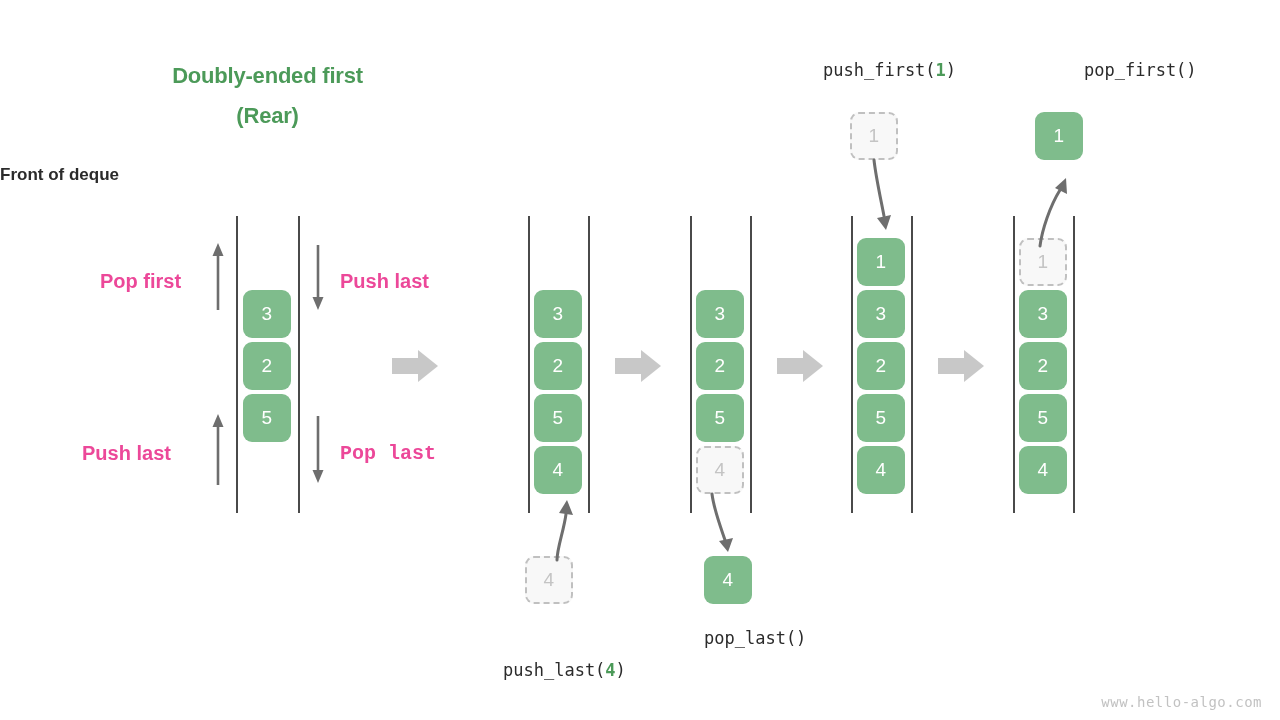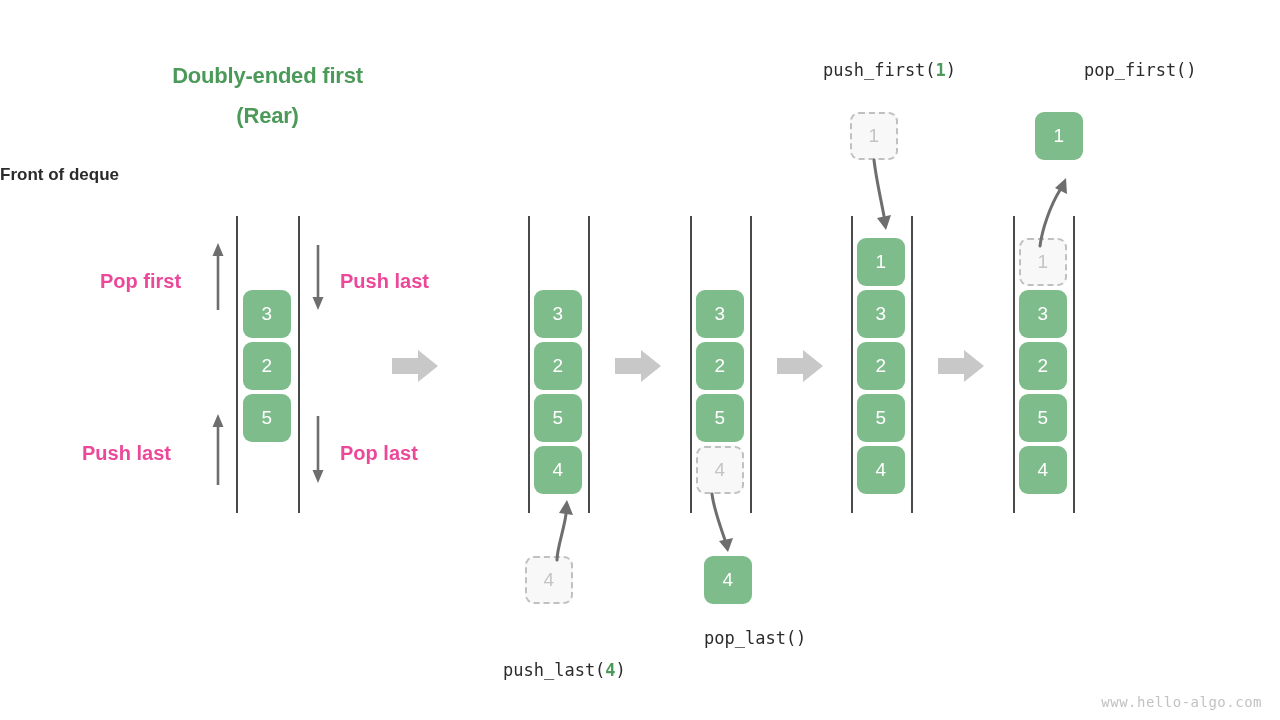--- a/index.html
+++ b/index.html
@@ -47,21 +47,21 @@
 
   .op-label {
     font-size: 20px;
     font-weight: bold;
     color: #ec4899;
     white-space: nowrap;
   }
   .pop-first-label  { left: 100px; top: 270px; }
   .push-first-label { left: 340px; top: 270px; }
   .push-last-label  { left: 82px;  top: 442px; }
-  .pop-last-label   { left: 340px; top: 442px; }
+  .pop-last-label   { left: 340px; top: 442px; font-family: Liberation Mono, monospace; }
 
   
   .code-label {
     font-family: "DejaVu Sans Mono", "Liberation Mono", monospace;
     font-size: 17px;
     color: #2b2b2b;
     white-space: nowrap;
     letter-spacing: 0px;
   }
   .code-label .arg { color: #4c9a59; font-weight: bold; }

